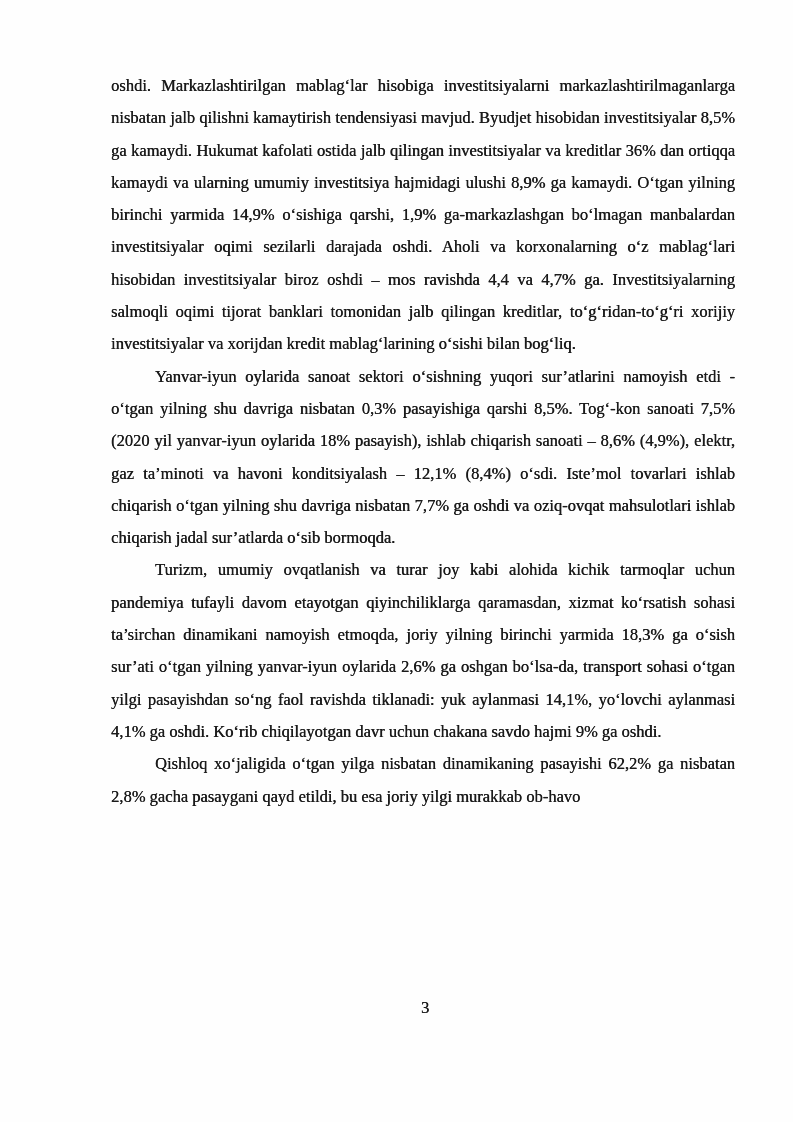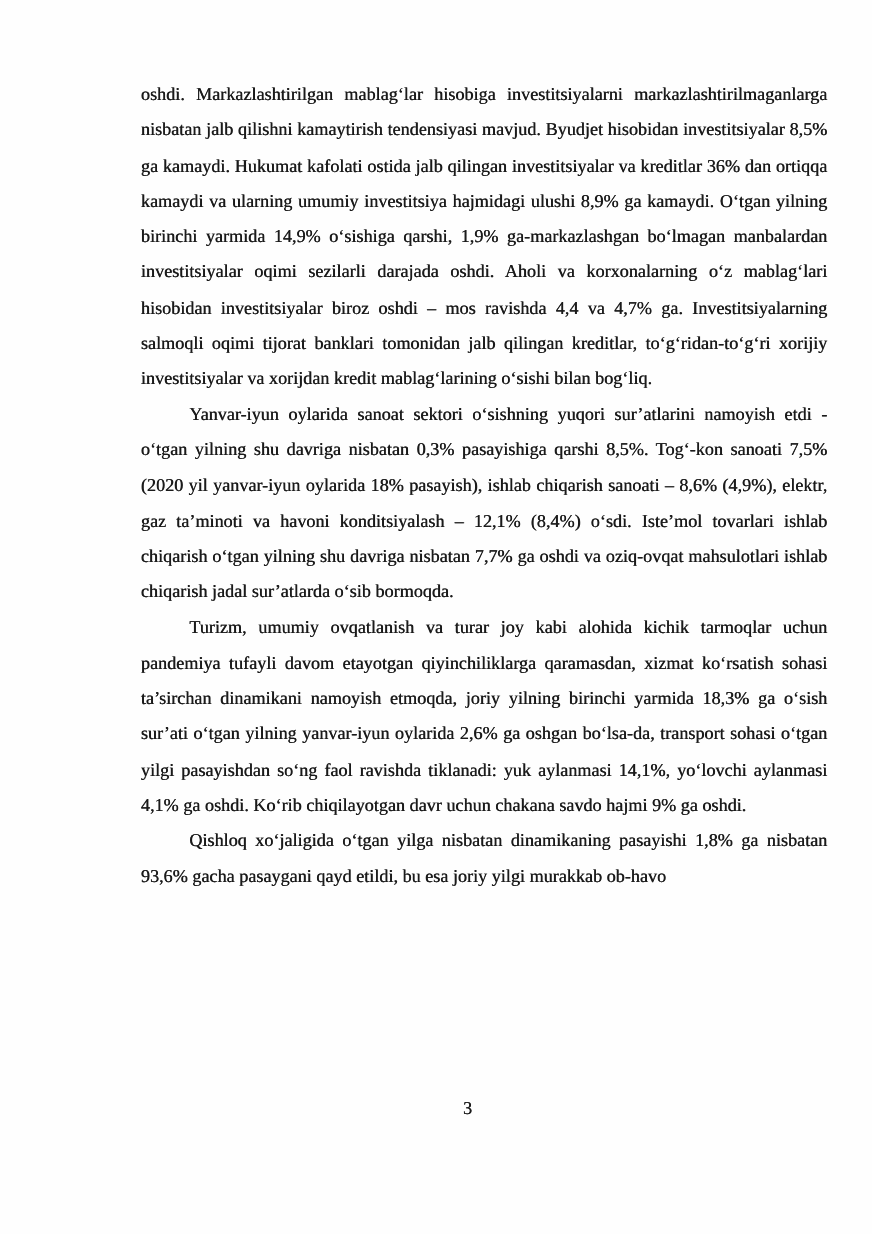--- a/index.html
+++ b/index.html
@@ -10,21 +10,21 @@
   .page {
     position: relative;
     width: 793px;
     height: 1122px;
     background: #fefefe;
     overflow: hidden;
     font-family: "Liberation Serif", "DejaVu Serif", serif;
   }
   .content {
     position: absolute;
-    left: 128px;
+    left: 111px;
     top: 70px;
     width: 624px;
     color: #1b1b1b;
     font-size: 16.5px;
     line-height: 32.3px;
     text-align: justify;
     text-shadow: 0.35px 0 0 currentColor; 
     font-family: Liberation Serif, serif;
   }
   .para {
@@ -46,16 +46,16 @@
   }
 </style>
 </head>
 <body>
 
 <div class="page">
   <div class="content">
     <p class="para no-indent">oshdi. Markazlashtirilgan mablagʻlar hisobiga investitsiyalarni markazlashtirilmaganlarga nisbatan jalb qilishni kamaytirish tendensiyasi mavjud. Byudjet hisobidan investitsiyalar 8,5% ga kamaydi. Hukumat kafolati ostida jalb qilingan investitsiyalar va kreditlar 36% dan ortiqqa kamaydi va ularning umumiy investitsiya hajmidagi ulushi 8,9% ga kamaydi. Oʻtgan yilning birinchi yarmida 14,9% oʻsishiga qarshi, 1,9% ga-markazlashgan boʻlmagan manbalardan investitsiyalar oqimi sezilarli darajada oshdi. Aholi va korxonalarning oʻz mablagʻlari hisobidan investitsiyalar biroz oshdi – mos ravishda 4,4 va 4,7% ga. Investitsiyalarning salmoqli oqimi tijorat banklari tomonidan jalb qilingan kreditlar, toʻgʻridan-toʻgʻri xorijiy investitsiyalar va xorijdan kredit mablagʻlarining oʻsishi bilan bogʻliq.</p>
     <p class="para">Yanvar-iyun oylarida sanoat sektori oʻsishning yuqori sur’atlarini namoyish etdi - oʻtgan yilning shu davriga nisbatan 0,3% pasayishiga qarshi 8,5%. Togʻ-kon sanoati 7,5% (2020 yil yanvar-iyun oylarida 18% pasayish), ishlab chiqarish sanoati – 8,6% (4,9%), elektr, gaz ta’minoti va havoni konditsiyalash – 12,1% (8,4%) oʻsdi. Iste’mol tovarlari ishlab chiqarish oʻtgan yilning shu davriga nisbatan 7,7% ga oshdi va oziq-ovqat mahsulotlari ishlab chiqarish jadal sur’atlarda oʻsib bormoqda.</p>
     <p class="para">Turizm, umumiy ovqatlanish va turar joy kabi alohida kichik tarmoqlar uchun pandemiya tufayli davom etayotgan qiyinchiliklarga qaramasdan, xizmat koʻrsatish sohasi ta’sirchan dinamikani namoyish etmoqda, joriy yilning birinchi yarmida 18,3% ga oʻsish sur’ati oʻtgan yilning yanvar-iyun oylarida 2,6% ga oshgan boʻlsa-da, transport sohasi oʻtgan yilgi pasayishdan soʻng faol ravishda tiklanadi: yuk aylanmasi 14,1%, yoʻlovchi aylanmasi 4,1% ga oshdi. Koʻrib chiqilayotgan davr uchun chakana savdo hajmi 9% ga oshdi.</p>
-    <p class="para">Qishloq xoʻjaligida oʻtgan yilga nisbatan dinamikaning pasayishi 1,8% ga nisbatan 93,6% gacha pasaygani qayd etildi, bu esa joriy yilgi murakkab ob-havo</p>
+    <p class="para">Qishloq xoʻjaligida oʻtgan yilga nisbatan dinamikaning pasayishi 62,2% ga nisbatan 2,8% gacha pasaygani qayd etildi, bu esa joriy yilgi murakkab ob-havo</p>
   </div>
   <div class="page-number">3</div>
 </div>
 
 </body></html>

